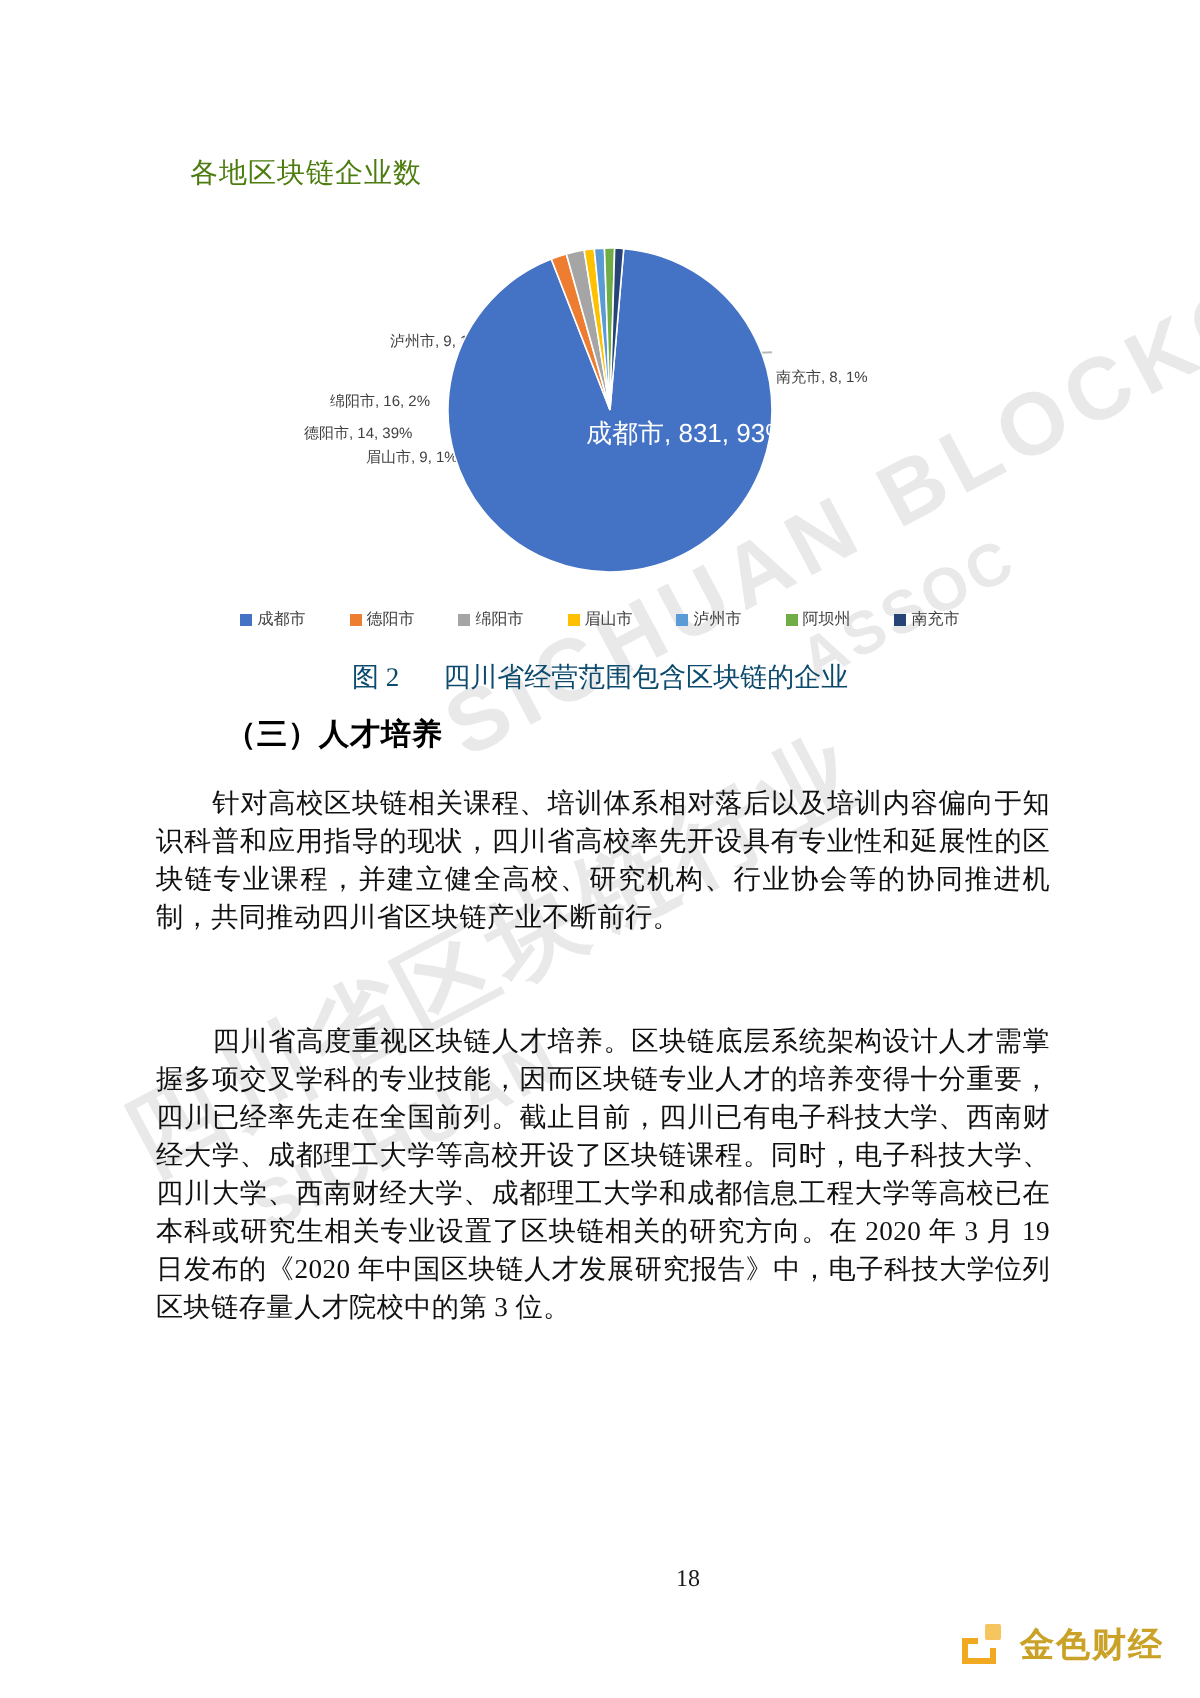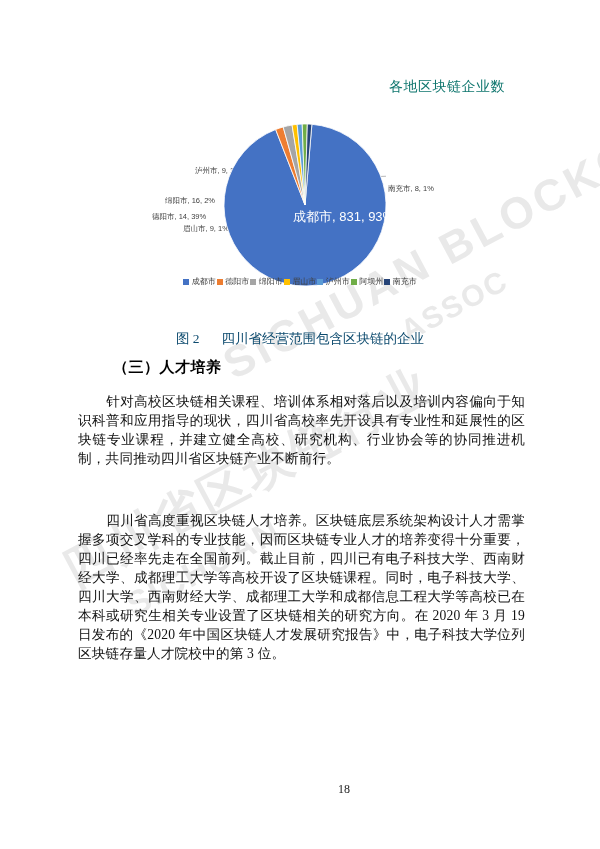--- a/index.html
+++ b/index.html
@@ -71,23 +71,23 @@
     top: 60px;
     width: 410px;
     height: 255px;
     z-index: 3;
   }
   #chart-title {
     position: absolute;
     left: 0;
     top: 18px;
     width: 410px;
-    text-align: right;
+    text-align: left;
     font-size: 14px;
-    color: #0f766e;
+    color: #4d7c0f;
     font-family: "Liberation Sans", sans-serif;
     letter-spacing: 0.5px;
   }
   #pie-wrap {
     position: absolute;
     left: 128px;
     top: 63px;
     width: 164px;
     height: 164px;
   }
@@ -108,26 +108,26 @@
     position: absolute;
     background: #b8b8b8;
     height: 1px;
     transform-origin: left center;
   }
 
   
   #legend {
     position: absolute;
     left: 0;
-    top: 216px;
+    top: 244px;
     width: 410px;
     display: flex;
     justify-content: center;
     align-items: center;
-    gap: 1px;
+    gap: 22px;
     flex-wrap: nowrap;
   }
   .leg-item {
     display: flex;
     align-items: center;
     gap: 2.5px;
     font-size: 8px;
     color: #404040;
     font-family: "Liberation Sans", sans-serif;
     white-space: nowrap;
@@ -296,14 +296,23 @@
   </div>
 
   <div id="heading">（三）人才培养</div>
 
   <div class="para" id="para-1"><span class="indent"></span><span>针对高校区块链相关课程、培训体系相对落后以及培训内容偏向于知识科普和应用指导的现状，四川省高校率先开设具有专业性和延展性的区块链专业课程，并建立健全高校、研究机构、行业协会等的协同推进机制，共同推动四川省区块链产业不断前行。</span></div>
 
   <div class="para" id="para-2"><span class="indent"></span><span>四川省高度重视区块链人才培养。区块链底层系统架构设计人才需掌握多项交叉学科的专业技能，因而区块链专业人才的培养变得十分重要，四川已经率先走在全国前列。截止目前，四川已有电子科技大学、西南财经大学、成都理工大学等高校开设了区块链课程。同时，电子科技大学、四川大学、西南财经大学、成都理工大学和成都信息工程大学等高校已在本科或研究生相关专业设置了区块链相关的研究方向。在 2020 年 3 月 19 日发布的《2020 年中国区块链人才发展研究报告》中，电子科技大学位列区块链存量人才院校中的第 3 位。</span></div>
 
   <div id="page-number">18</div>
 
+  <div id="logo">
+    <div id="logo-mark">
+      <svg width="26" height="26" viewBox="0 0 26 26">
+        <path d="M3 10 h8 v3 h-5 v7 h11 v-5 h3 v8 h-17 z" fill="#F2A922"></path>
+        <rect x="14.5" y="3" width="8" height="8" rx="1" fill="#F6C560"></rect>
+      </svg>
+    </div>
+    <div id="logo-text">金色财经</div>
+  </div>
 
 </div>
 
 </body></html>

